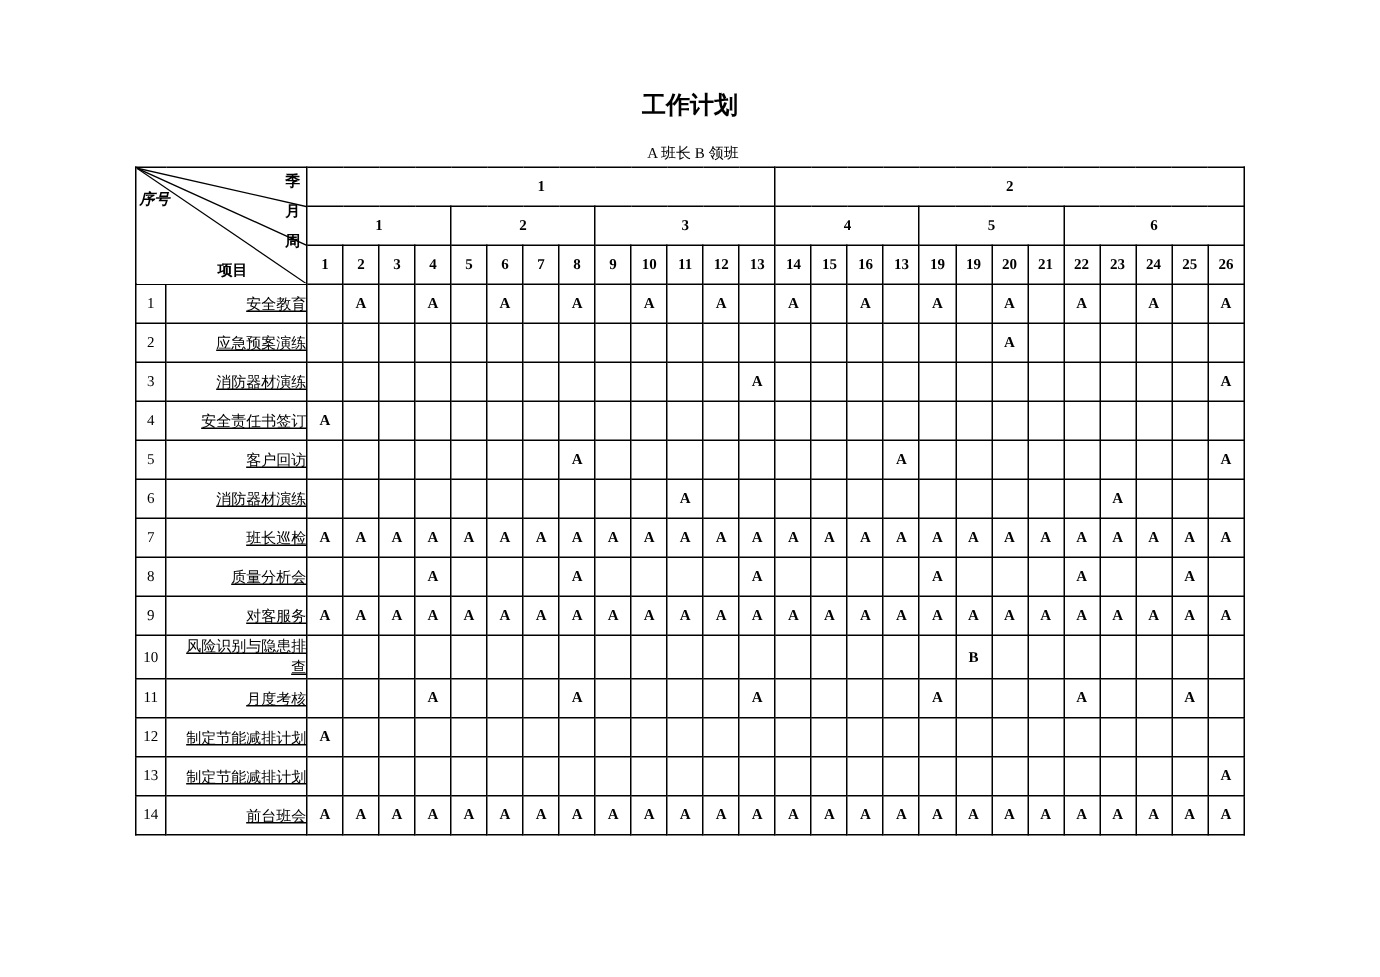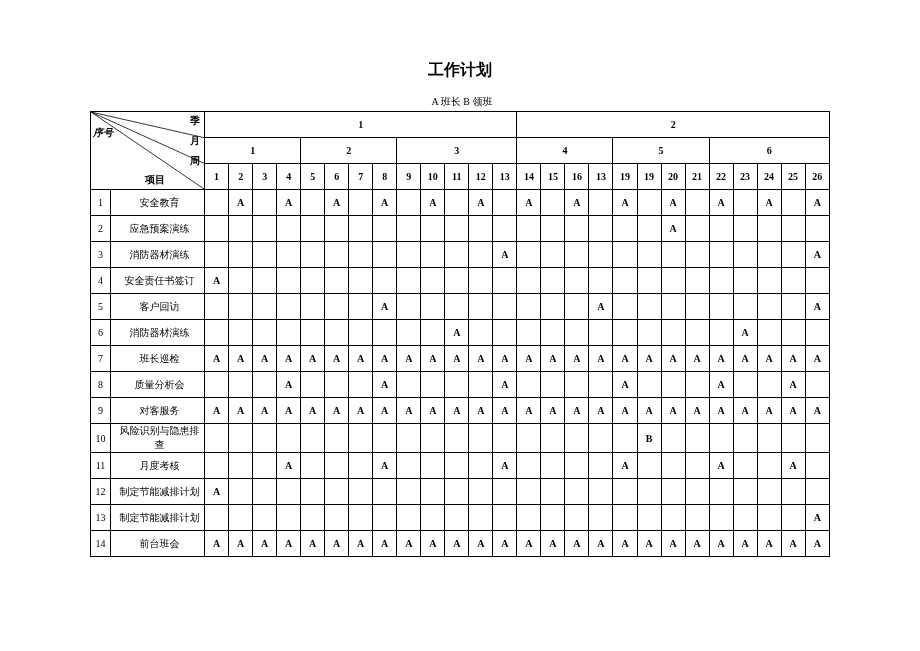--- a/index.html
+++ b/index.html
@@ -40,21 +40,21 @@
     border: 1px solid #000;
     text-align: center;
     vertical-align: middle;
     padding: 0;
     height: 26px;
     font-size: 10px;
     overflow: hidden;
   }
   th { font-weight: bold; }
   .seq-col { width: 20px; }
-  .item-col { width: 94px; text-align: center; padding-left: 4px; font-size: 10px; }
+  .item-col { width: 94px; text-align: right; padding-left: 4px; font-size: 10px; text-decoration: underline; }
   .week-col { width: 24px; }
   .header-cell { position: relative; background:#fff; }
   .diag-svg { position:absolute; top:0; left:0; width:100%; height:100%; }
   .hdr-label { position:absolute; font-size:10px; font-weight:bold; }
   .cell-a { font-weight: bold; }
 </style>
 </head>
 <body>
 
 <div class="page">

